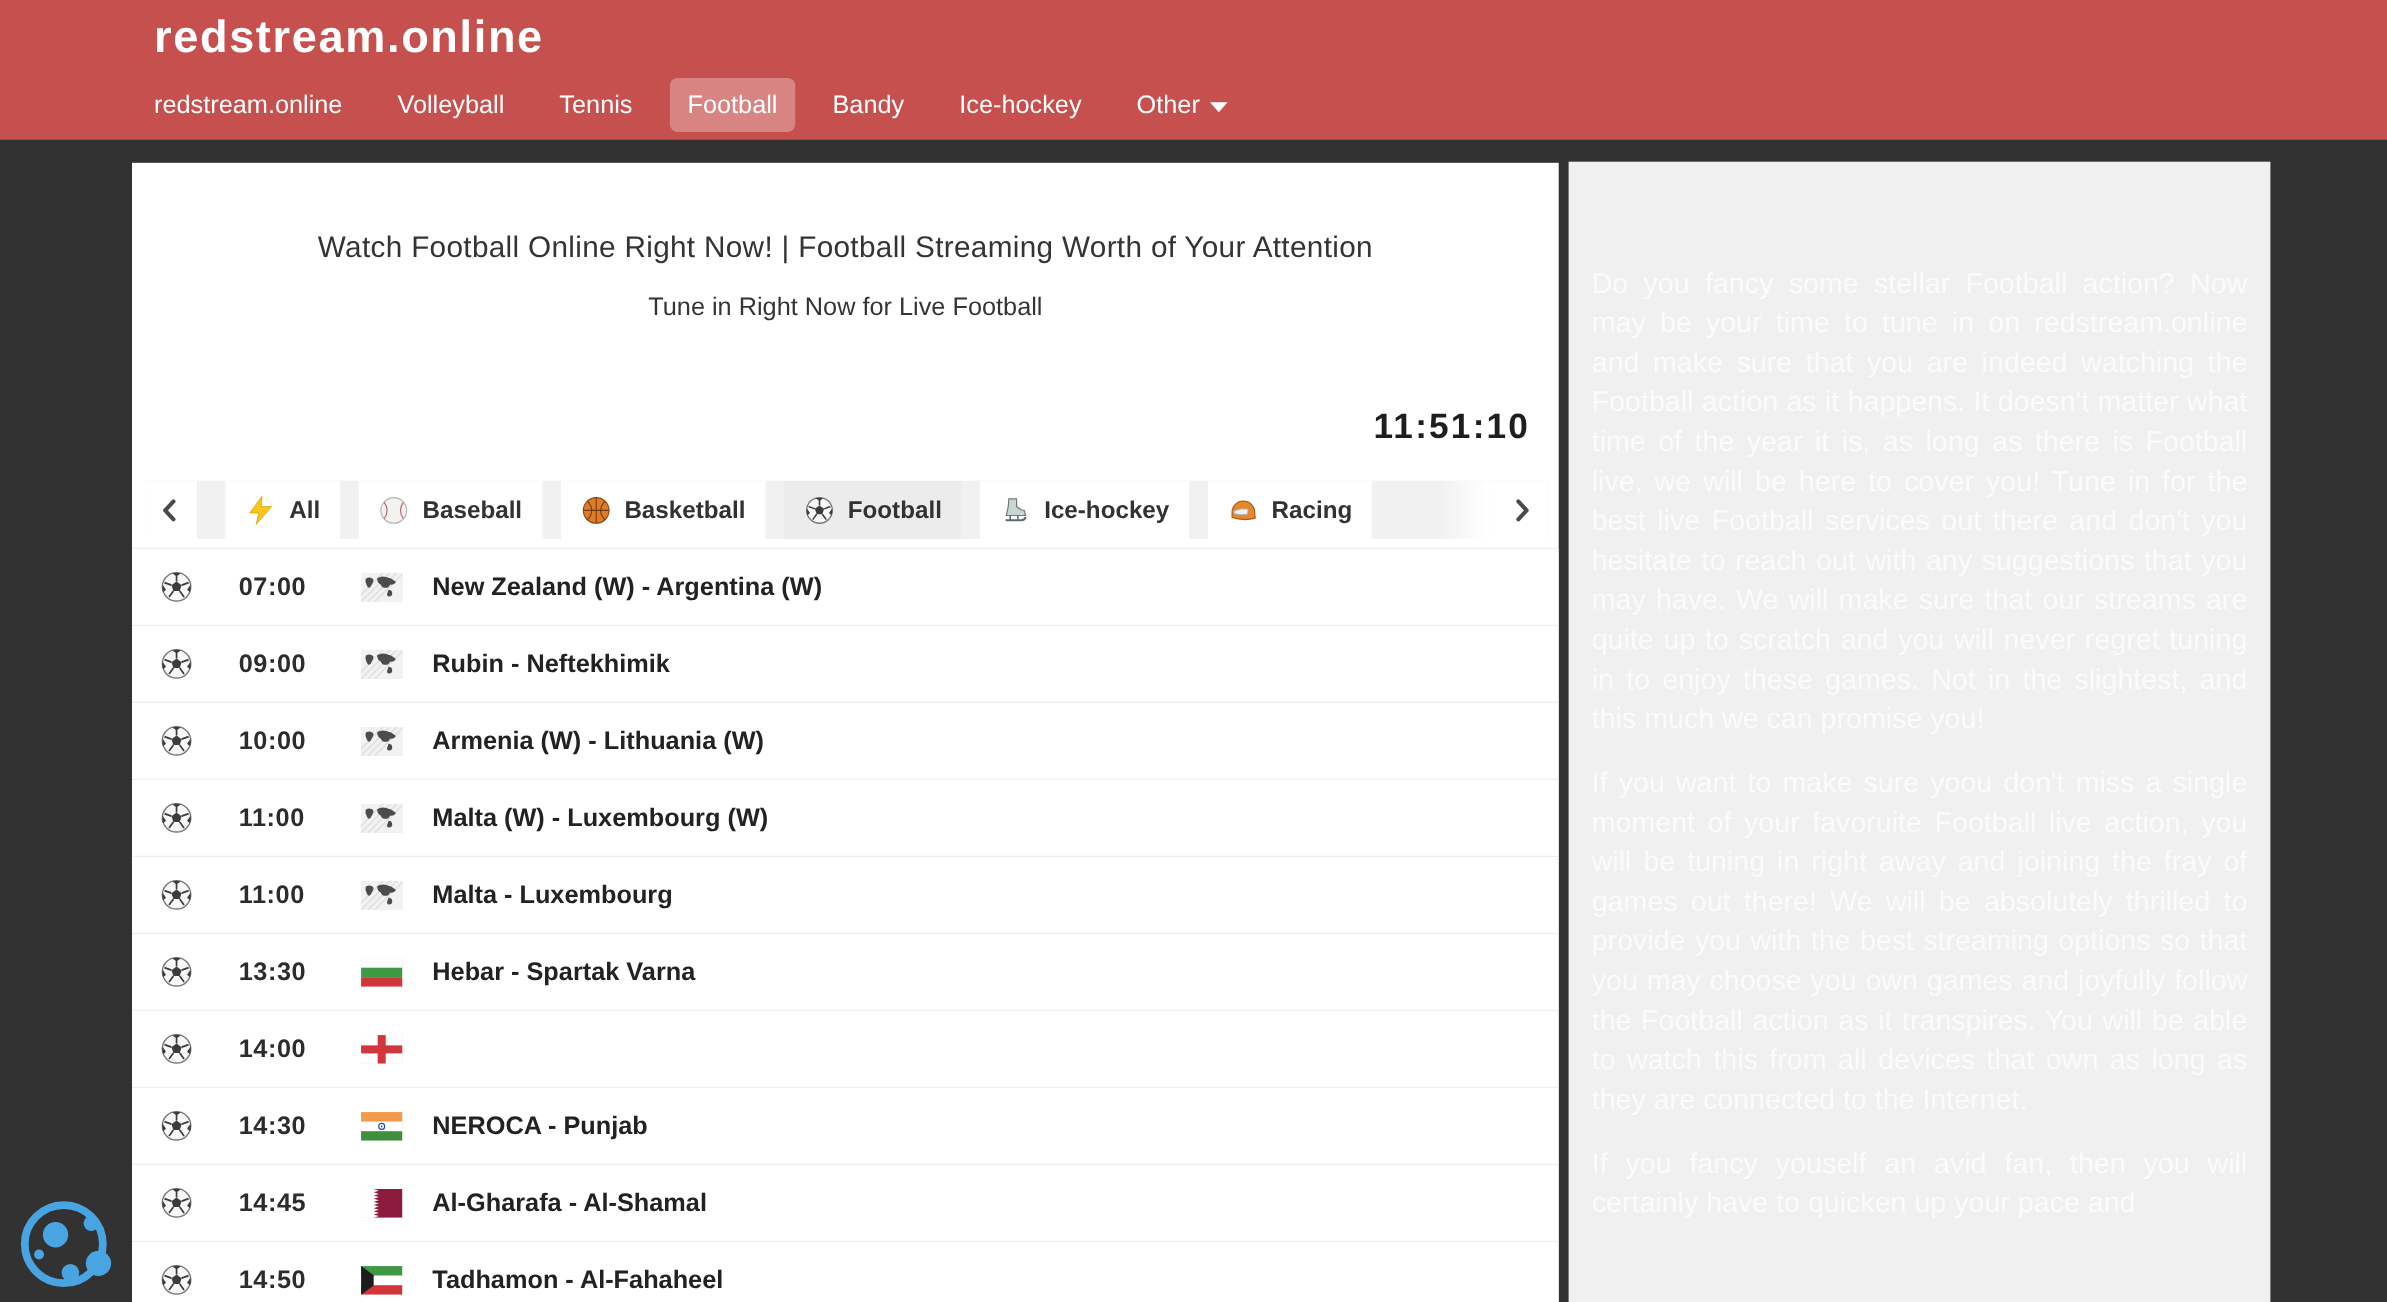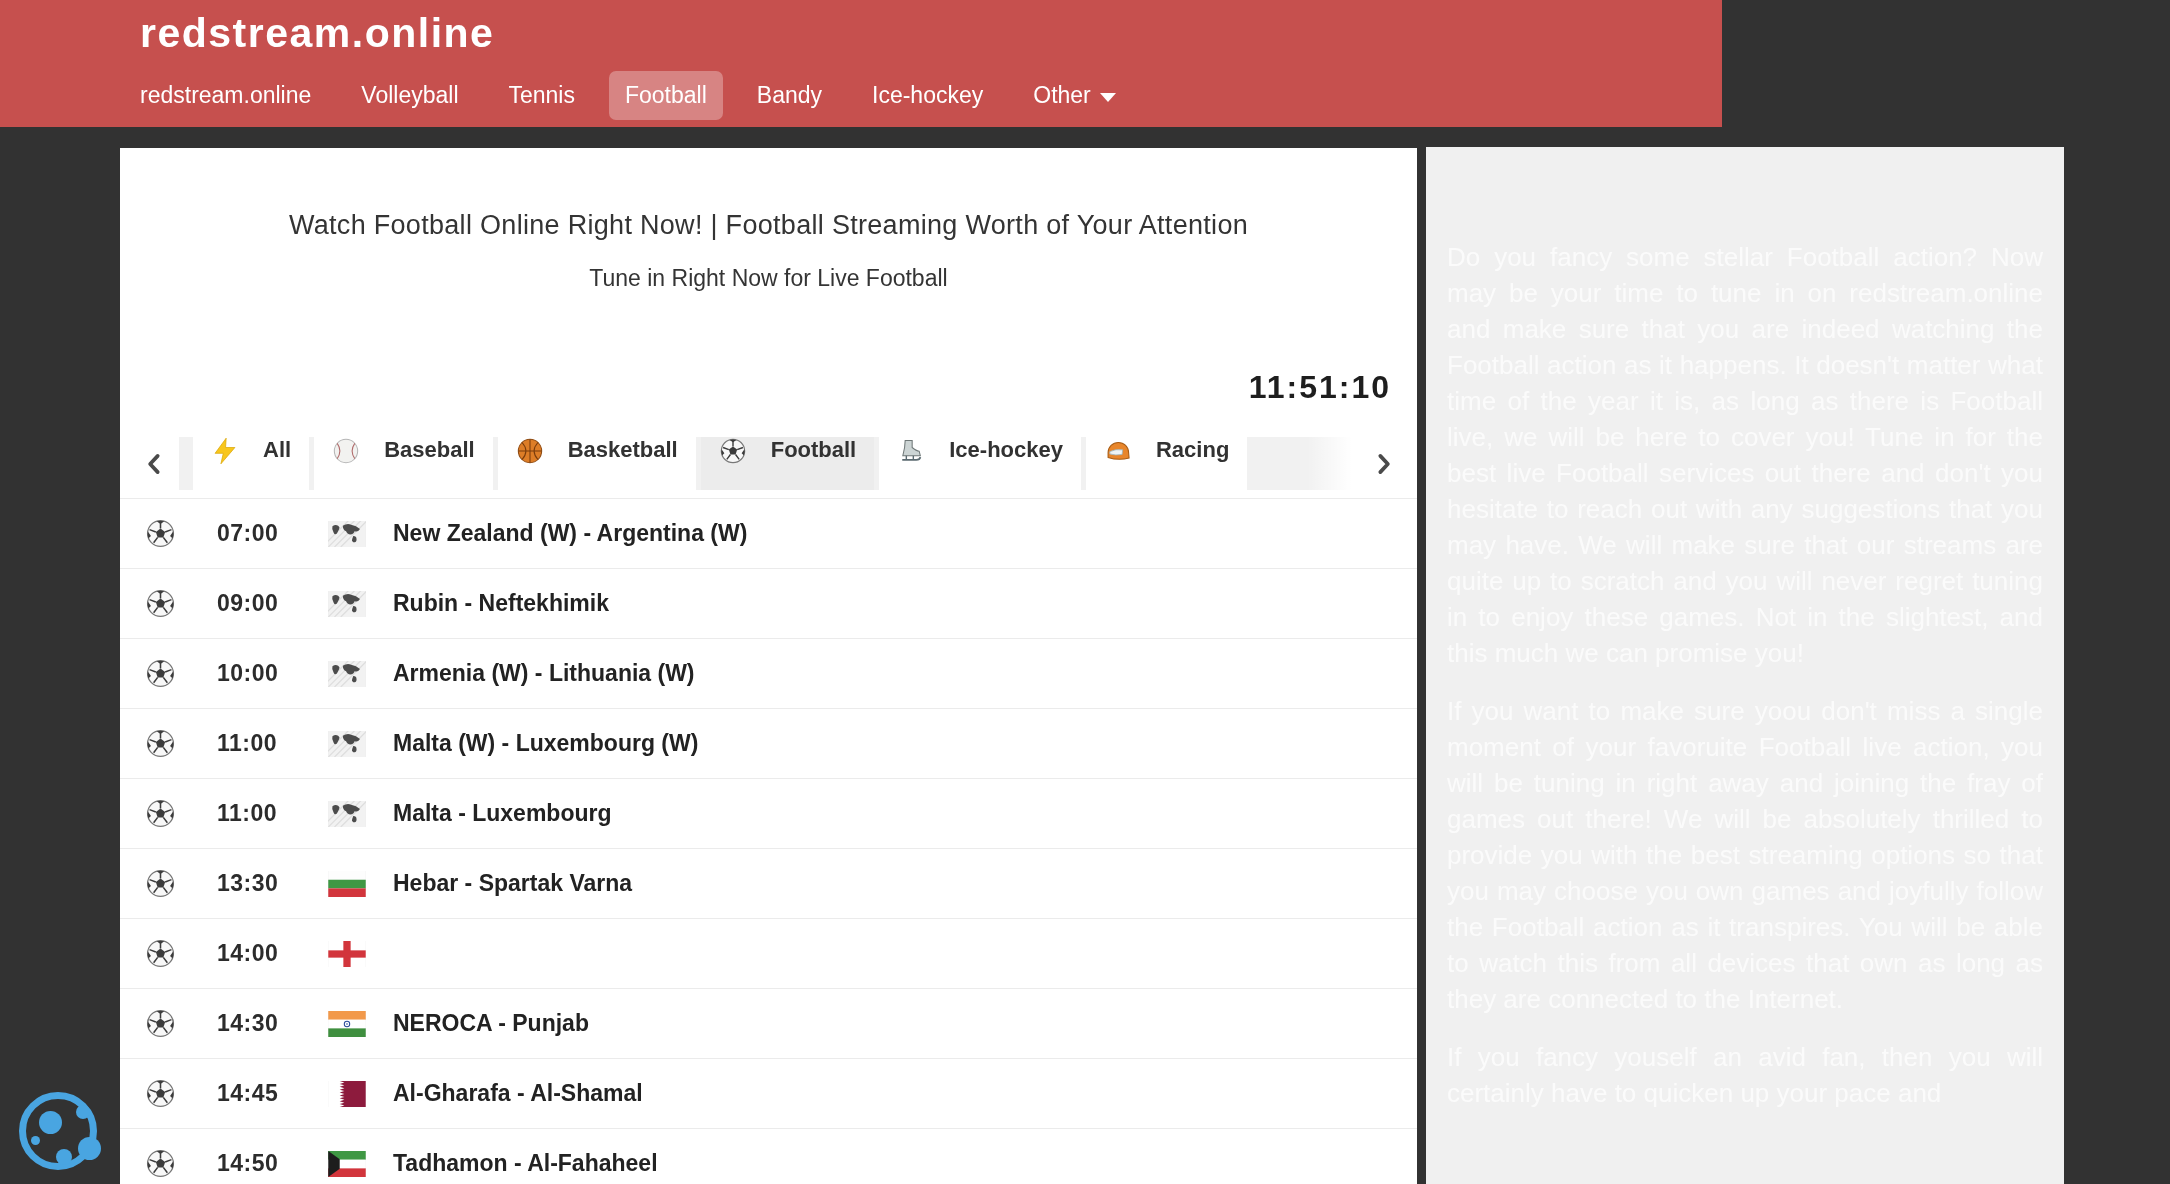--- a/index.html
+++ b/index.html
@@ -5,21 +5,21 @@
   * { margin:0; padding:0; box-sizing:border-box; }
   html,body { width:2170px; height:1184px; overflow:hidden; }
   body {
     position:relative;
     background:#323232;
     font-family:"Liberation Sans", sans-serif;
   }
 
   
   .header {
-    position:absolute; top:0; left:0; width:1722px; height:127px;
+    position:absolute; top:0; left:0; width:2170px; height:127px;
     background:#c6504e;
   }
   .logo {
     position:absolute; left:140px; top:10px;
     font-size:41px; font-weight:bold; color:#ffffff; letter-spacing:1.5px;
   }
   .nav { position:absolute; left:124px; bottom:7px; display:flex; gap:18px; align-items:center; }
   .nav-item {
     color:#ffffff; font-size:23px; padding:11px 16px; border-radius:7px;
     cursor:pointer; display:flex; align-items:center; gap:9px; white-space:nowrap;
@@ -79,22 +79,22 @@
   .tab-arrow svg { width:26px; height:26px; }
   .tab-arrow.left { margin-right:14px; }
   .tab-arrow.right { position:absolute; right:0; top:0; height:53px; }
   .tabs-fade {
     position:absolute; right:48px; top:0; height:53px; width:52px;
     background:linear-gradient(to right, rgba(255,255,255,0), #ffffff 85%);
     pointer-events:none;
   }
   .sport-tabs { display:flex; align-items:stretch; gap:5px; flex:1; overflow:hidden; }
   .sport-tab {
-    display:flex; align-items:flex-start; gap:24px; padding:0 18px;
-    background:#ffffff; cursor:pointer; white-space:nowrap;
+    display:flex; align-items:center; gap:12px; padding:0 18px;
+    background:#ffffff; cursor:pointer; white-space:nowrap;margin-left:12px;
   }
   .sport-tab.selected { background:#ececec; }
   .sport-tab .tab-icon { width:28px; height:28px; flex:0 0 28px; }
   .sport-tab .tab-icon svg { width:28px; height:28px; display:block; }
   .sport-tab .tab-label { font-size:22px; font-weight:bold; color:#323232; }
 
   
   .events { margin-top:8px; border-top:1px solid #ebebeb; }
   .event-row {
     height:70px; display:flex; align-items:center;

